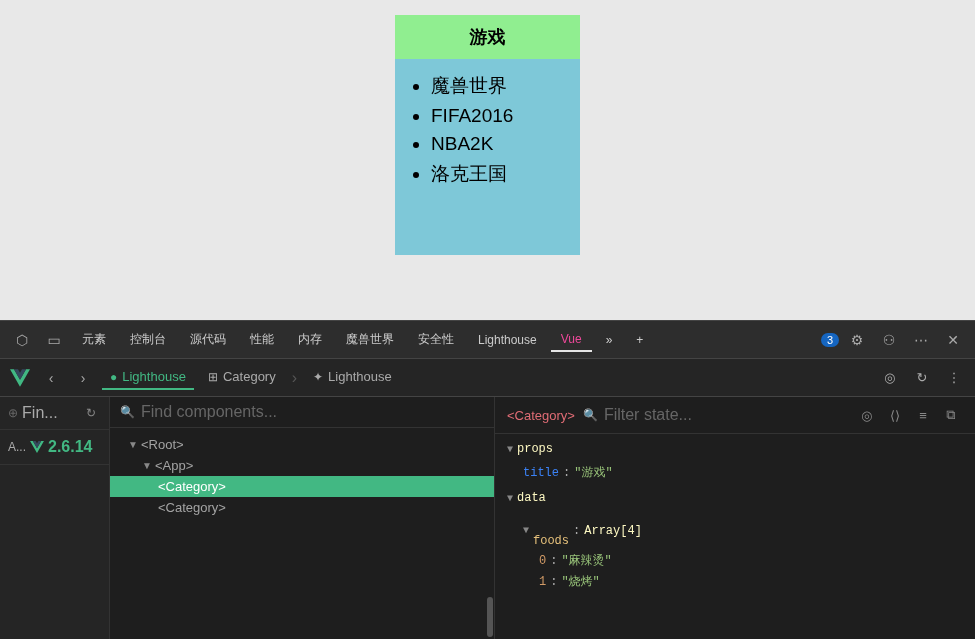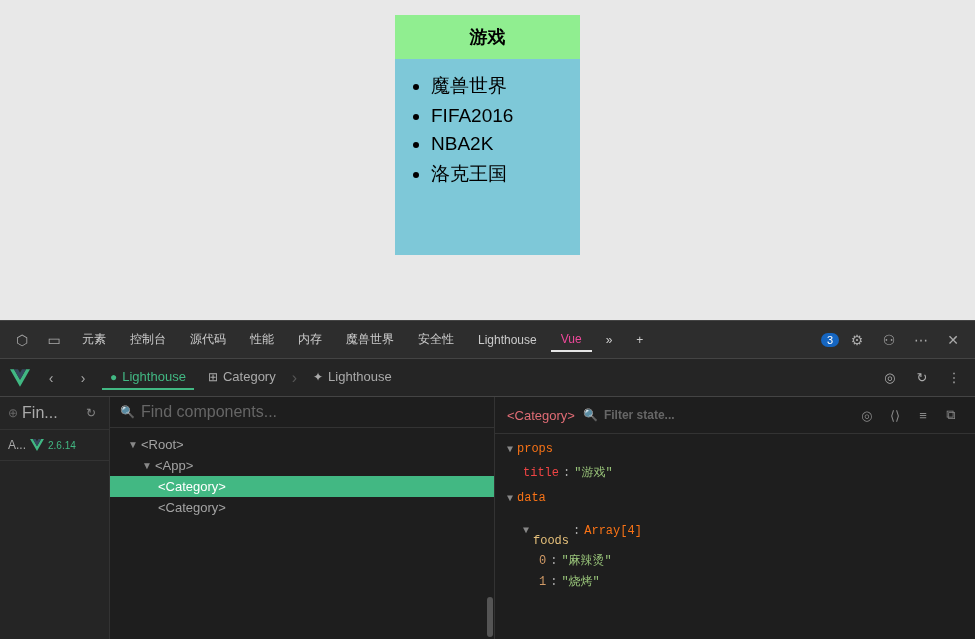--- a/index.html
+++ b/index.html
@@ -239,21 +239,22 @@
       border-bottom: 1px solid #333;
     }
 
     .version-letter {
       color: #aaa;
       font-size: 12px;
     }
 
     .version-num {
       color: #42b883;
-      font-size: 10px;
+      font-size: 16px;
+      font-weight: bold;
     }
 
     
     .middle-panel {
       width: 385px;
       background: #1e1e1e;
       border-right: 1px solid #333;
       display: flex;
       flex-direction: column;
     }
@@ -338,23 +339,22 @@
       gap: 6px;
       flex: 1;
     }
 
     .filter-icon {
       color: #666;
       font-size: 12px;
     }
 
     .filter-text {
-      font-size: 12px;
+      font-size: 16px;
       color: #666;
-      font-weight: bold;
     }
 
     .right-actions {
       display: flex;
       gap: 4px;
       margin-left: auto;
     }
 
     .right-action-btn {
       width: 24px;
@@ -385,33 +385,33 @@
       margin-bottom: 6px;
       cursor: pointer;
     }
 
     .state-arrow {
       color: #888;
       font-size: 10px;
     }
 
     .state-key {
-      color: #ef4444;
+      color: #3b82f6;
     }
 
     .state-colon {
       color: #aaa;
     }
 
     .state-string {
       color: #98c379;
     }
 
     .state-label {
-      color: #f97316;
+      color: #fef9c3;
     }
 
     .state-row {
       display: flex;
       align-items: center;
       gap: 4px;
       padding: 2px 0 2px 16px;
     }
 
     .state-indent {

